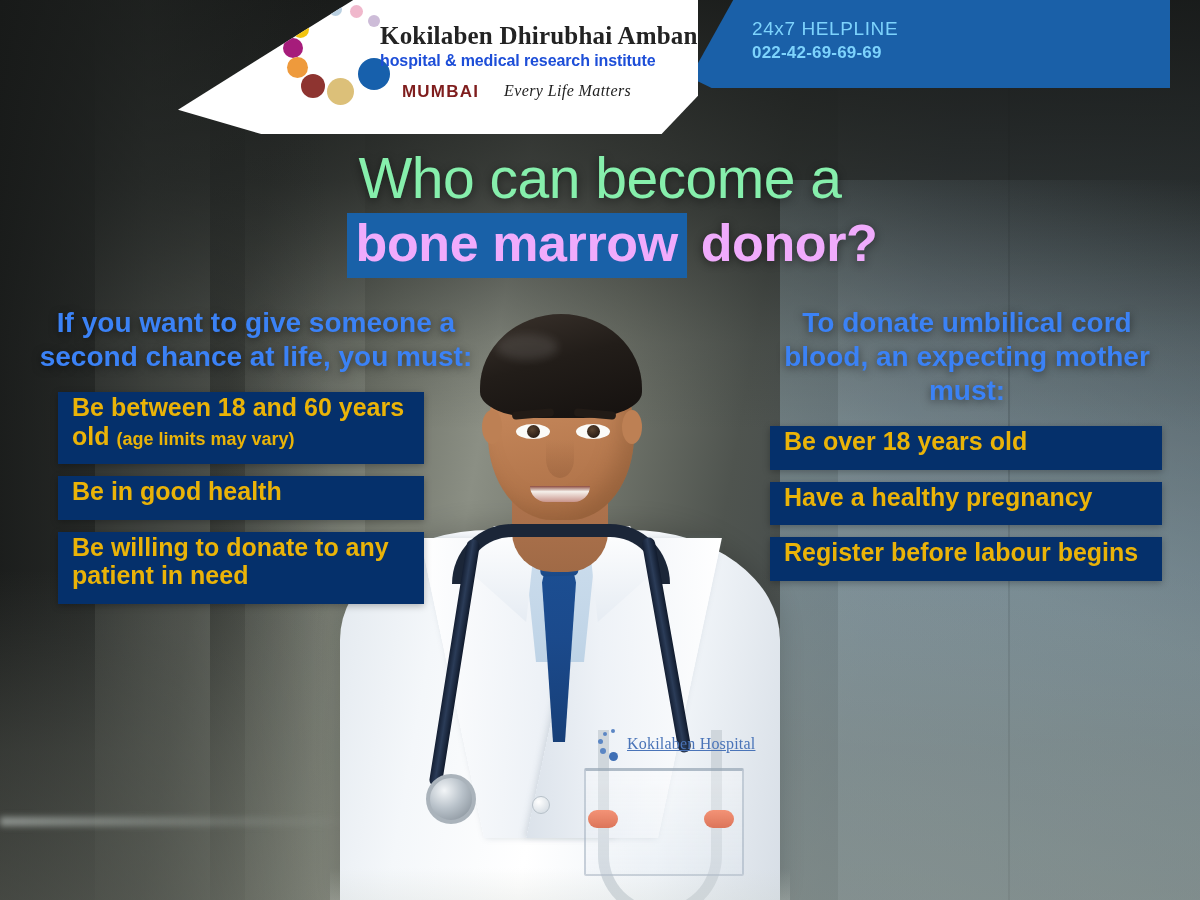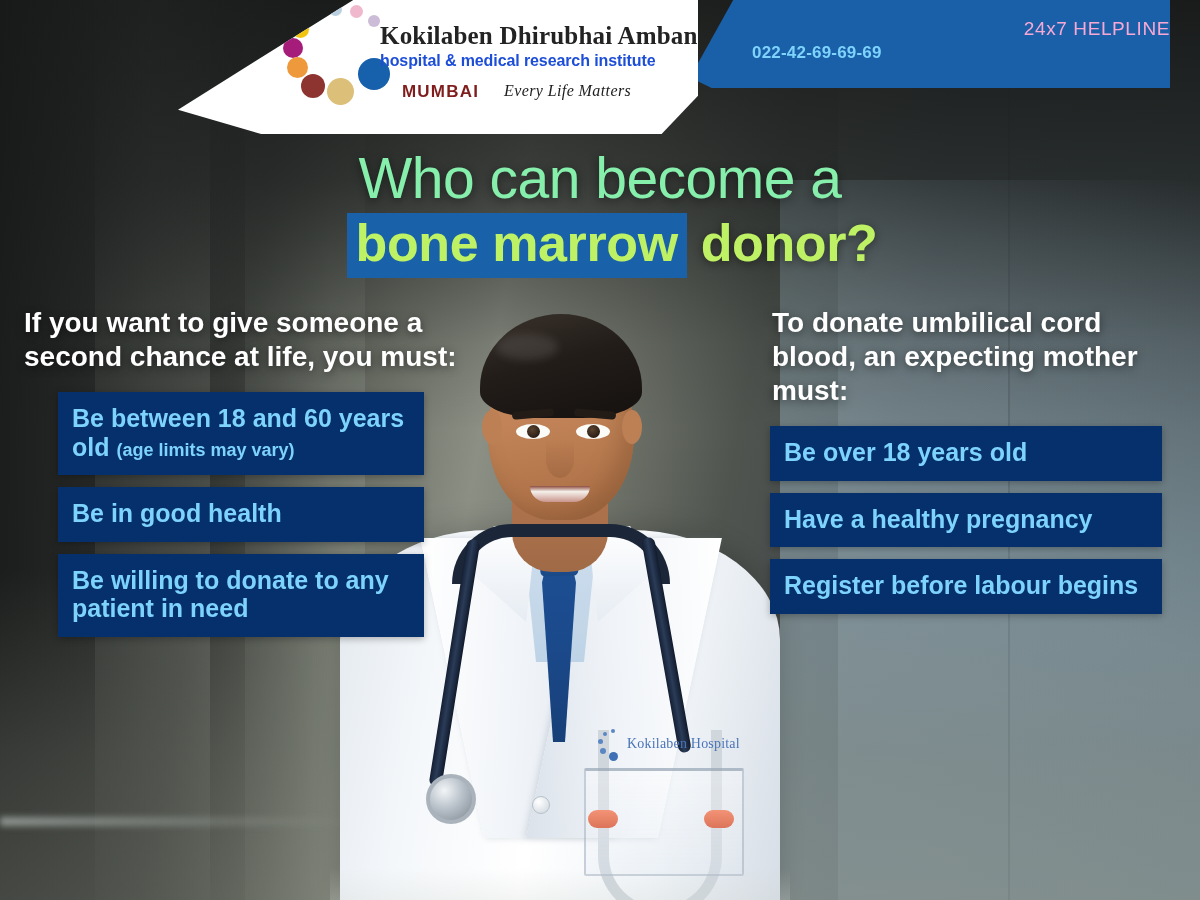--- a/index.html
+++ b/index.html
@@ -188,22 +188,22 @@
   .coat-logo-dots { position:relative; width:26px; height:30px; flex:0 0 auto; }
   .coat-logo-dots i {
     position:absolute; border-radius:50%; background:#5b86c4; display:block;
   }
   .coat-logo-dots i:nth-child(1){ left:13px; top:0;  width:4px; height:4px; }
   .coat-logo-dots i:nth-child(2){ left:5px;  top:3px; width:4px; height:4px; }
   .coat-logo-dots i:nth-child(3){ left:0;    top:10px;width:5px; height:5px; }
   .coat-logo-dots i:nth-child(4){ left:2px;  top:19px;width:6px; height:6px; }
   .coat-logo-dots i:nth-child(5){ left:11px; top:23px;width:9px; height:9px; background:#3f6fb5; }
   .coat-logo-text {
-    font-family:"Liberation Serif", serif; font-size:14px; color:#4a74b8;
-    white-space:nowrap; letter-spacing:.2px;
+    font-family:"Liberation Serif", serif; font-size:16px; color:#4a74b8;
+    white-space:nowrap; letter-spacing:.2px;text-decoration:underline;
   }
   .doc-mask-soft {
     position:absolute; left:0; right:0; bottom:-2px; height:34px;
     background:linear-gradient(180deg,rgba(255,255,255,0),rgba(206,212,206,.25));
   }
 
   
   .header-white {
     position:absolute; left:178px; top:-40px; width:520px; height:174px;
     background:#ffffff;
@@ -244,61 +244,61 @@
   }
 
   .helpline {
     position:absolute; left:690px; top:0; width:480px; height:88px;
     background:#1a60a8;
     clip-path:polygon(9% 0, 100% 0, 100% 100%, 4.5% 100%, 0 88%);
     z-index:4;
     padding:16px 0 0 62px;
   }
   .helpline-label {
-    font-size:19px; color:#f9a8d4; letter-spacing:.6px; line-height:1.35;text-align:right;
+    font-size:19px; color:#7dd3fc; letter-spacing:.6px; line-height:1.35;
   }
   .helpline-number {
     font-size:17px; font-weight:700; color:#7dd3fc; letter-spacing:.2px; line-height:1.35;
   }
 
   
   .headline { position:absolute; left:0; right:0; top:150px; text-align:center; z-index:6; }
   .headline-l1 {
     font-size:57px; font-weight:300; color:#86efac; line-height:1.0;
     letter-spacing:-.5px; text-shadow:0 2px 10px rgba(0,0,0,.45);
   }
   .headline-l2 {
-    margin-top:6px; font-size:52px; font-weight:700; color:#bef264;
+    margin-top:6px; font-size:52px; font-weight:700; color:#f0abfc;
     line-height:1.0; letter-spacing:-.4px; text-shadow:0 2px 10px rgba(0,0,0,.45);margin-left:24px;
   }
   .hl-mark {
     background:#1961a8; padding:6px 9px 9px 9px; display:inline-block;
     line-height:.96; text-shadow:none;
   }
 
   
   .col { position:absolute; top:306px; z-index:6; }
   .col-left  { left:18px;  width:476px; }
   .col-right { left:752px; width:430px; }
 
   .col-intro {
-    font-size:28px; font-weight:600; color:#ffffff; line-height:1.22;
-    text-align:left; text-shadow:0 2px 8px rgba(0,0,0,.5);
+    font-size:28px; font-weight:600; color:#3b82f6; line-height:1.22;
+    text-align:center; text-shadow:0 2px 8px rgba(0,0,0,.5);
   }
   .col-left .col-intro  { padding:0 6px; }
   .col-right .col-intro { padding:0 20px; }
 
   .bullets { margin-top:18px; display:flex; flex-direction:column; gap:12px; }
   .col-left  .bullets { padding-left:40px; padding-right:70px; }
   .col-right .bullets { padding-left:18px; padding-right:20px; }
 
   .bullet {
-    background:#05306b; color:#7dd3fc;
+    background:#05306b; color:#eab308;
     font-size:25px; font-weight:700; line-height:1.14;
-    padding:12px 14px 14px 14px;
+    padding:1px 14px 14px 14px;
     box-shadow:0 2px 7px rgba(0,0,0,.28);
   }
   .bullet .note { font-size:18px; font-weight:700; }
 </style>
 </head>
 <body>
 
 <div class="stage">
 
   <div class="bg-base"></div>

